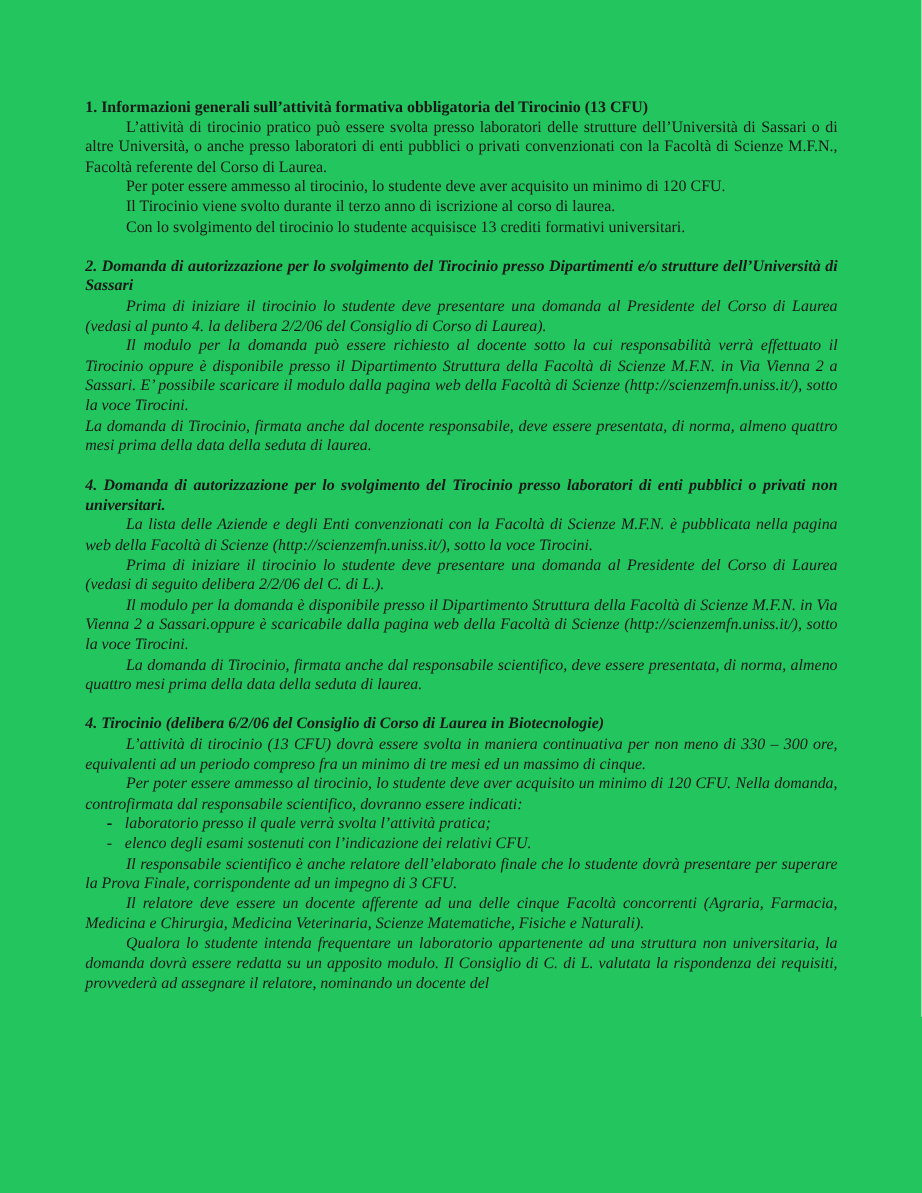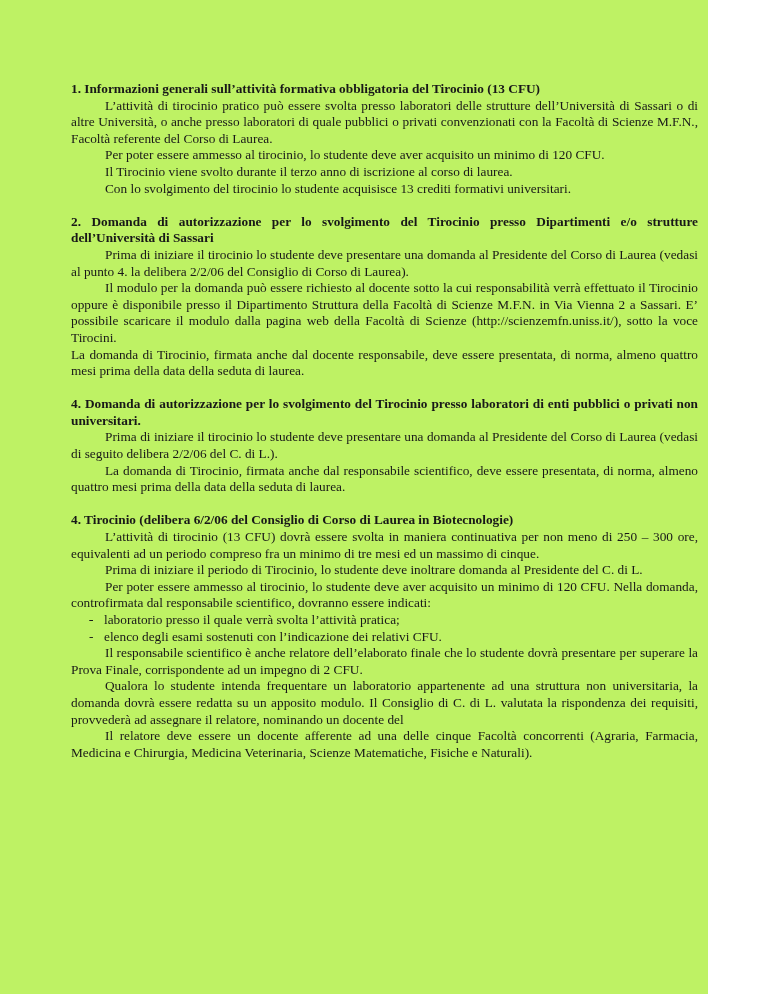--- a/index.html
+++ b/index.html
@@ -2,38 +2,39 @@
 <html><head>
 <meta charset="utf-8">
 <style>
   html, body {
     margin: 0;
     padding: 0;
     background: #ffffff;
   }
   .page {
     position: relative;
-    width: 708px;
+    width: 768px;
     height: 994px;
-    background: #bef264;
+    background: #22c55e;
     overflow: hidden;
   }
   .doc-content {
     position: absolute;
     left: 71px;
     top: 81px;
     width: 627px;
     font-family: "Liberation Serif", "DejaVu Serif", serif;
     font-size: 13.3px;
     line-height: 16.6px;
     color: #181818;
     text-align: justify;
   }
   .doc-section + .doc-section {
     margin-top: 16.6px;
+    font-style: italic;
   }
   .heading {
     font-weight: bold;
     margin: 0;
     text-align: justify;
   }
   .para {
     margin: 0;
     text-indent: 34px;
   }
@@ -55,44 +56,45 @@
     top: 0;
   }
 </style>
 </head>
 <body>
 
 <div class="page">
   <div class="doc-content">
       <section class="doc-section">
         <div class="heading">1. Informazioni generali sull’attività formativa obbligatoria del Tirocinio (13 CFU)</div>
-        <p class="para">L’attività di tirocinio pratico può essere svolta presso laboratori delle strutture dell’Università di Sassari o di altre Università, o anche presso laboratori di quale pubblici o privati convenzionati con la Facoltà di Scienze M.F.N., Facoltà referente del Corso di Laurea.</p>
+        <p class="para">L’attività di tirocinio pratico può essere svolta presso laboratori delle strutture dell’Università di Sassari o di altre Università, o anche presso laboratori di enti pubblici o privati convenzionati con la Facoltà di Scienze M.F.N., Facoltà referente del Corso di Laurea.</p>
         <p class="para">Per poter essere ammesso al tirocinio, lo studente deve aver acquisito un minimo di 120 CFU.</p>
         <p class="para">Il Tirocinio viene svolto durante il terzo anno di iscrizione al corso di laurea.</p>
         <p class="para">Con lo svolgimento del tirocinio lo studente acquisisce 13 crediti formativi universitari.</p>
       </section>
       <section class="doc-section">
         <div class="heading">2. Domanda di autorizzazione per lo svolgimento del Tirocinio presso Dipartimenti e/o strutture dell’Università di Sassari</div>
         <p class="para">Prima di iniziare il tirocinio lo studente deve presentare una domanda al Presidente del Corso di Laurea (vedasi al punto 4. la delibera 2/2/06 del Consiglio di Corso di Laurea).</p>
         <p class="para">Il modulo per la domanda può essere richiesto al docente sotto la cui responsabilità verrà effettuato il Tirocinio oppure è disponibile presso il Dipartimento Struttura della Facoltà di Scienze M.F.N. in Via Vienna 2 a Sassari. E’ possibile scaricare il modulo dalla pagina web della Facoltà di Scienze (http://scienzemfn.uniss.it/), sotto la voce Tirocini.</p>
         <p class="para noindent">La domanda di Tirocinio, firmata anche dal docente responsabile, deve essere presentata, di norma, almeno quattro mesi prima della data della seduta di laurea.</p>
       </section>
       <section class="doc-section">
         <div class="heading">4. Domanda di autorizzazione per lo svolgimento del Tirocinio presso laboratori di enti pubblici o privati non universitari.</div>
+        <p class="para">La lista delle Aziende e degli Enti convenzionati con la Facoltà di Scienze M.F.N. è pubblicata nella pagina web della Facoltà di Scienze (http://scienzemfn.uniss.it/), sotto la voce Tirocini.</p>
         <p class="para">Prima di iniziare il tirocinio lo studente deve presentare una domanda al Presidente del Corso di Laurea (vedasi di seguito delibera 2/2/06 del C. di L.).</p>
+        <p class="para">Il modulo per la domanda è disponibile presso il Dipartimento Struttura della Facoltà di Scienze M.F.N. in Via Vienna 2 a Sassari.oppure è scaricabile dalla pagina web della Facoltà di Scienze (http://scienzemfn.uniss.it/), sotto la voce Tirocini.</p>
         <p class="para">La domanda di Tirocinio, firmata anche dal responsabile scientifico, deve essere presentata, di norma, almeno quattro mesi prima della data della seduta di laurea.</p>
       </section>
       <section class="doc-section">
         <div class="heading">4. Tirocinio (delibera 6/2/06 del Consiglio di Corso di Laurea in Biotecnologie)</div>
-        <p class="para">L’attività di tirocinio (13 CFU) dovrà essere svolta in maniera continuativa per non meno di 250 – 300 ore, equivalenti ad un periodo compreso fra un minimo di tre mesi ed un massimo di cinque.</p>
-        <p class="para">Prima di iniziare il periodo di Tirocinio, lo studente deve inoltrare domanda al Presidente del C. di L.</p>
+        <p class="para">L’attività di tirocinio (13 CFU) dovrà essere svolta in maniera continuativa per non meno di 330 – 300 ore, equivalenti ad un periodo compreso fra un minimo di tre mesi ed un massimo di cinque.</p>
         <p class="para">Per poter essere ammesso al tirocinio, lo studente deve aver acquisito un minimo di 120 CFU. Nella domanda, controfirmata dal responsabile scientifico, dovranno essere indicati:</p>
         <div class="bullet-list">
           <div class="bullet-item"><span class="bullet-marker">-</span></div>
           <div class="bullet-item"><span class="bullet-marker">-</span><span>laboratorio presso il quale verrà svolta l’attività pratica;</span></div>
           <div class="bullet-item"><span class="bullet-marker">-</span><span>elenco degli esami sostenuti con l’indicazione dei relativi CFU.</span></div>
         </div>
-        <p class="para">Il responsabile scientifico è anche relatore dell’elaborato finale che lo studente dovrà presentare per superare la Prova Finale, corrispondente ad un impegno di 2 CFU.</p>
+        <p class="para">Il responsabile scientifico è anche relatore dell’elaborato finale che lo studente dovrà presentare per superare la Prova Finale, corrispondente ad un impegno di 3 CFU.</p>
+        <p class="para">Il relatore deve essere un docente afferente ad una delle cinque Facoltà concorrenti (Agraria, Farmacia, Medicina e Chirurgia, Medicina Veterinaria, Scienze Matematiche, Fisiche e Naturali).</p>
         <p class="para">Qualora lo studente intenda frequentare un laboratorio appartenente ad una struttura non universitaria, la domanda dovrà essere redatta su un apposito modulo. Il Consiglio di C. di L. valutata la rispondenza dei requisiti, provvederà ad assegnare il relatore, nominando un docente del</p>
-        <p class="para">Il relatore deve essere un docente afferente ad una delle cinque Facoltà concorrenti (Agraria, Farmacia, Medicina e Chirurgia, Medicina Veterinaria, Scienze Matematiche, Fisiche e Naturali).</p>
       </section>
     </div>
 </div>
 
 </body></html>

